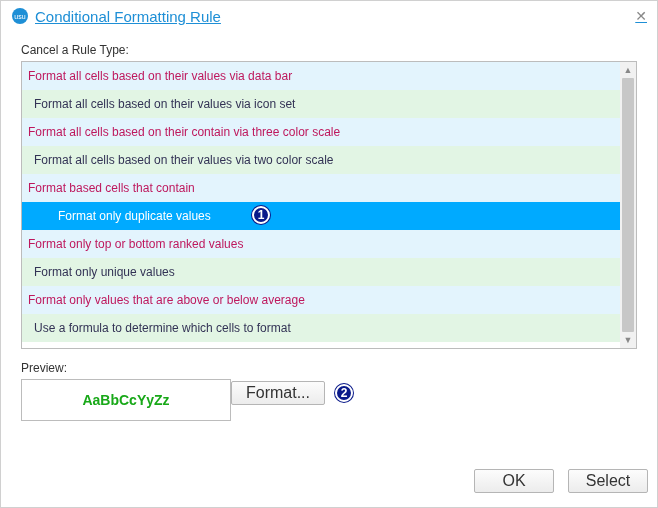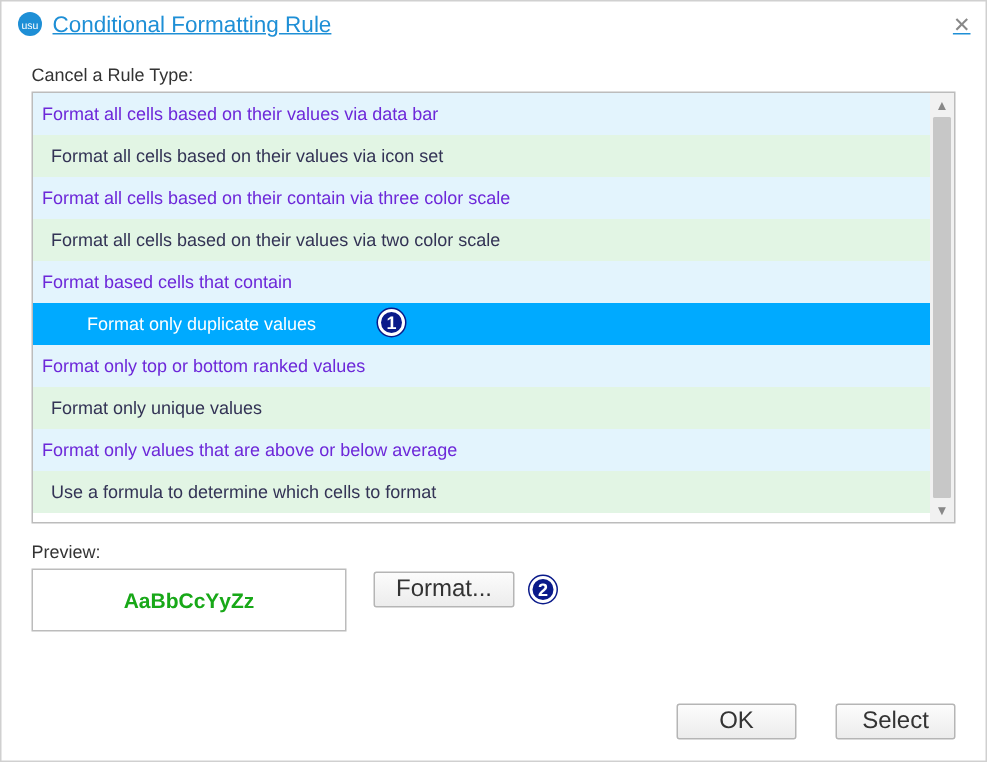--- a/index.html
+++ b/index.html
@@ -32,48 +32,48 @@
     height:288px; display:flex;
     background:#fff;
   }
   .list { flex:1; overflow:hidden; }
   .row {
     height:28px; line-height:28px;
     padding:0 6px;
     white-space:nowrap; overflow:hidden; text-overflow:ellipsis;
     position:relative;
   }
-  .row.a { background:#e3f4fd; color:#6d28d9; }
+  .row.a { background:#e3f4fd; color:#be185d; }
   .row.b { background:#e2f5e4; color:#335;padding-left:12px; }
   .row.sel { background:#00aaff; color:#fff;padding-left:36px; }
   .scrollbar { width:16px; background:#f1f1f1; display:flex; flex-direction:column; }
   .sb-btn { height:16px; background:#f1f1f1; display:flex; align-items:center; justify-content:center; }
   .sb-track { flex:1; background:#f1f1f1; position:relative; }
   .sb-thumb { position:absolute; top:0; left:2px; right:2px; height:100%; background:#c7c7c7; border-radius:1px; }
-  .previewrow { display:flex; align-items:flex-start; gap:18px; }
+  .previewrow { display:flex; align-items:flex-start; }
   .previewbox {
     border:1px solid #bcbcbc;
     width:210px; height:42px;
     display:flex; align-items:center; justify-content:center;
     color:#18a818; font-weight:bold; font-size:14px;
     background:#fff;
   }
   .formatbtn-wrap { display:flex; align-items:center; gap:10px; margin-top:2px; }
   .btn {
     border:1px solid #b5b5b5;
     background:linear-gradient(#fcfcfc,#ececec);
     height:24px; line-height:22px;
     padding:0 14px; cursor:pointer;
     font-size:16px; color:#333;
     border-radius:2px;
   }
   .btn.wide { width:80px; text-align:center; }
   .footer {
-    position:absolute; right:20px; bottom:14px;
-    display:flex; gap:26px;
+    position:absolute; right:9px; bottom:14px;
+    display:flex; gap:14px;
   }
   .callout {
     display:inline-flex; width:18px; height:18px;
     border-radius:50%;
     background:#0a1a8a; color:#fff;
     align-items:center; justify-content:center;
     font-weight:bold; font-size:12px;
     border:2px solid #fff;
     box-shadow:0 0 0 1px #0a1a8a;
   }

